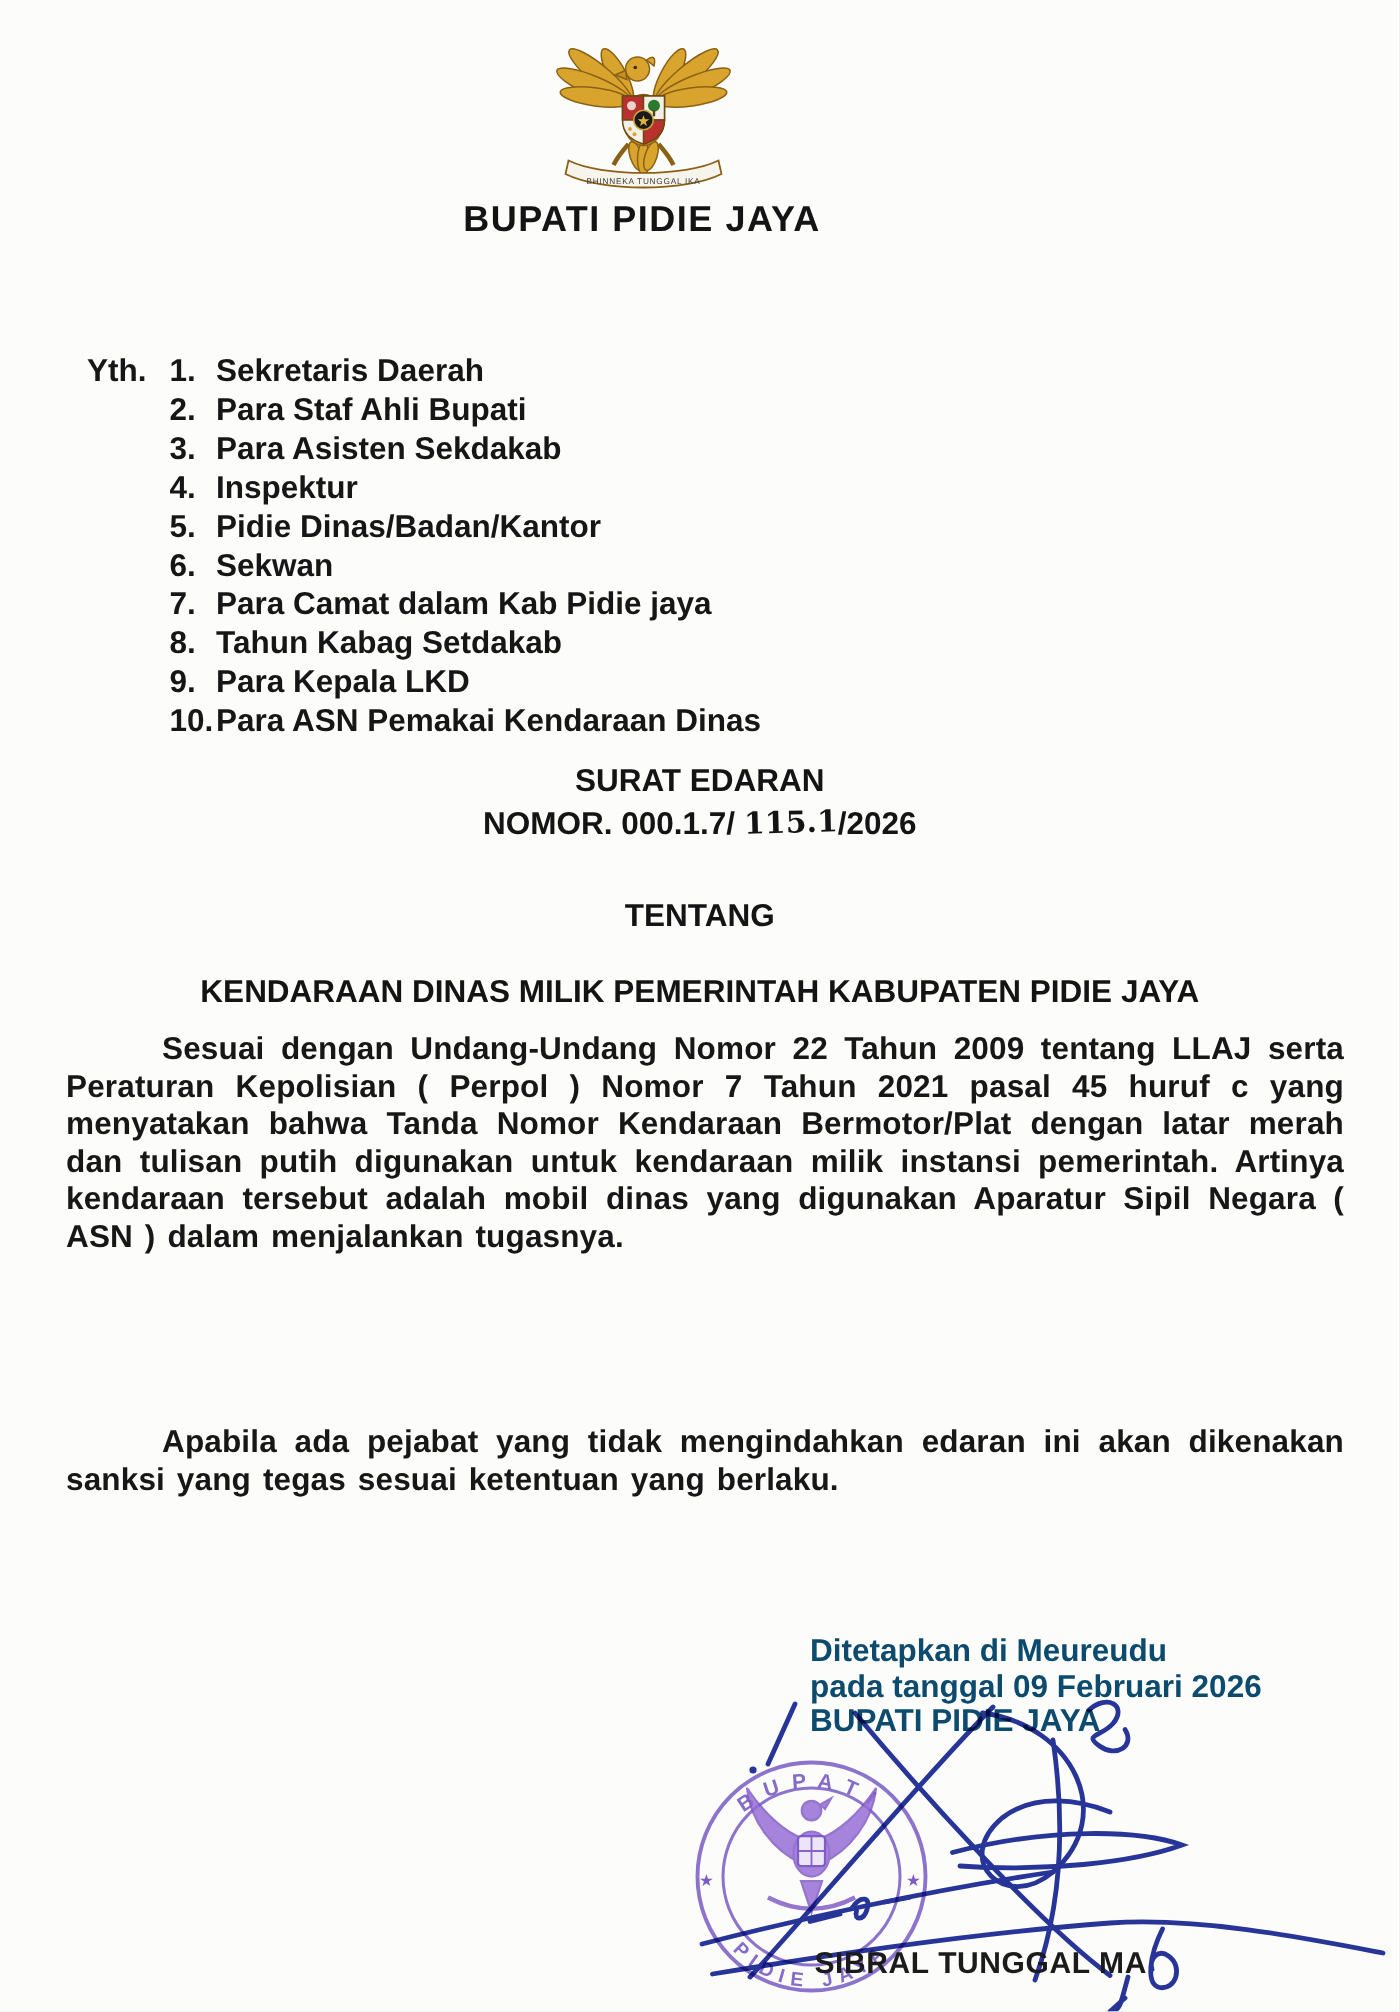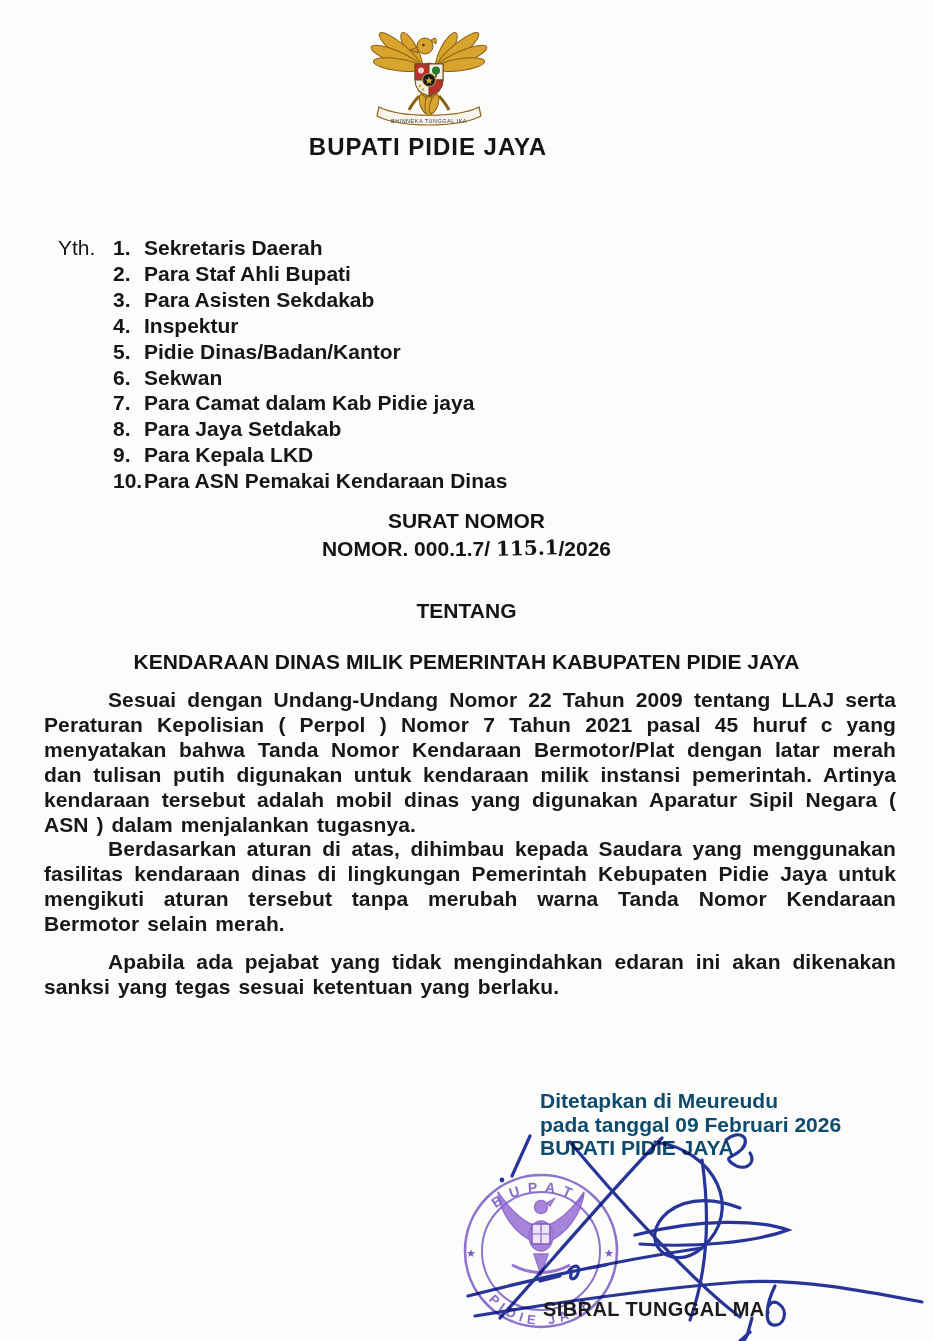--- a/index.html
+++ b/index.html
@@ -8,21 +8,21 @@
     background:#fcfcfb;overflow:hidden;
     font-family:"Liberation Sans",sans-serif;color:#161616;
   }
   
   .emblem{position:absolute;left:366px;top:4px;width:126px;height:128px;}
   .org-title{
     position:absolute;left:0;top:133px;width:856px;text-align:center;
     font-size:24px;font-weight:bold;letter-spacing:1px;color:#141414;
   }
   
-  .yth{position:absolute;left:58px;top:236px;font-size:21px;font-weight:normal;}
+  .yth{position:absolute;left:58px;top:236px;font-size:21px;font-weight:bold;}
   .recipient-list{position:absolute;left:113px;top:235px;}
   .r-row{display:flex;line-height:25.9px;font-size:21px;font-weight:bold;}
   .r-num{width:31px;flex:0 0 31px;}
   
   .centerline{position:absolute;left:0;width:933px;text-align:center;
     font-size:21px;font-weight:bold;color:#141414;}
   .doc-type{top:509px;}
   .nomor{top:537px;}
   .hand{font-family:"DejaVu Serif",serif;display:inline-block;
     transform:rotate(-1.5deg) translateY(-1px);font-size:20px;font-weight:bold;}
@@ -133,39 +133,38 @@
     <div class="r-row">
         <span class="r-num">6.</span>
         <span>Sekwan</span>
       </div>
     <div class="r-row">
         <span class="r-num">7.</span>
         <span>Para Camat dalam Kab Pidie jaya</span>
       </div>
     <div class="r-row">
         <span class="r-num">8.</span>
-        <span>Para Jaya Setdakab</span>
+        <span>Tahun Kabag Setdakab</span>
       </div>
     <div class="r-row">
         <span class="r-num">9.</span>
         <span>Para Kepala LKD</span>
       </div>
     <div class="r-row">
         <span class="r-num">10.</span>
         <span>Para ASN Pemakai Kendaraan Dinas</span>
       </div>
   </div>
 
-  <div class="centerline doc-type">SURAT NOMOR</div>
+  <div class="centerline doc-type">SURAT EDARAN</div>
   <div class="centerline nomor"><span>NOMOR. 000.1.7/ </span><span class="hand">115.1</span><span>/2026</span></div>
   <div class="centerline about-label">TENTANG</div>
   <div class="centerline about-l2">KENDARAAN DINAS MILIK PEMERINTAH KABUPATEN PIDIE JAYA</div>
 
   <div class="para p1">Sesuai dengan Undang-Undang Nomor 22 Tahun 2009 tentang LLAJ serta Peraturan Kepolisian ( Perpol ) Nomor 7 Tahun 2021 pasal 45 huruf c yang menyatakan bahwa Tanda Nomor Kendaraan Bermotor/Plat dengan latar merah dan tulisan putih digunakan untuk kendaraan milik instansi pemerintah. Artinya kendaraan tersebut adalah mobil dinas yang digunakan Aparatur Sipil Negara ( ASN ) dalam menjalankan tugasnya.</div>
-  <div class="para p2">Berdasarkan aturan di atas, dihimbau kepada Saudara yang menggunakan fasilitas kendaraan dinas di lingkungan Pemerintah Kebupaten Pidie Jaya untuk mengikuti aturan tersebut tanpa merubah warna Tanda Nomor Kendaraan Bermotor selain merah.</div>
   <div class="para p3">Apabila ada pejabat yang tidak mengindahkan edaran ini akan dikenakan sanksi yang tegas sesuai ketentuan yang berlaku.</div>
 
   <div class="sig-block">
     <div>Ditetapkan di Meureudu</div>
     <div>pada tanggal 09 Februari 2026</div>
     <div>BUPATI PIDIE JAYA</div>
   </div>
 
   <svg class="stamp" viewBox="0 0 178 178" xmlns="http://www.w3.org/2000/svg">
     <defs>

